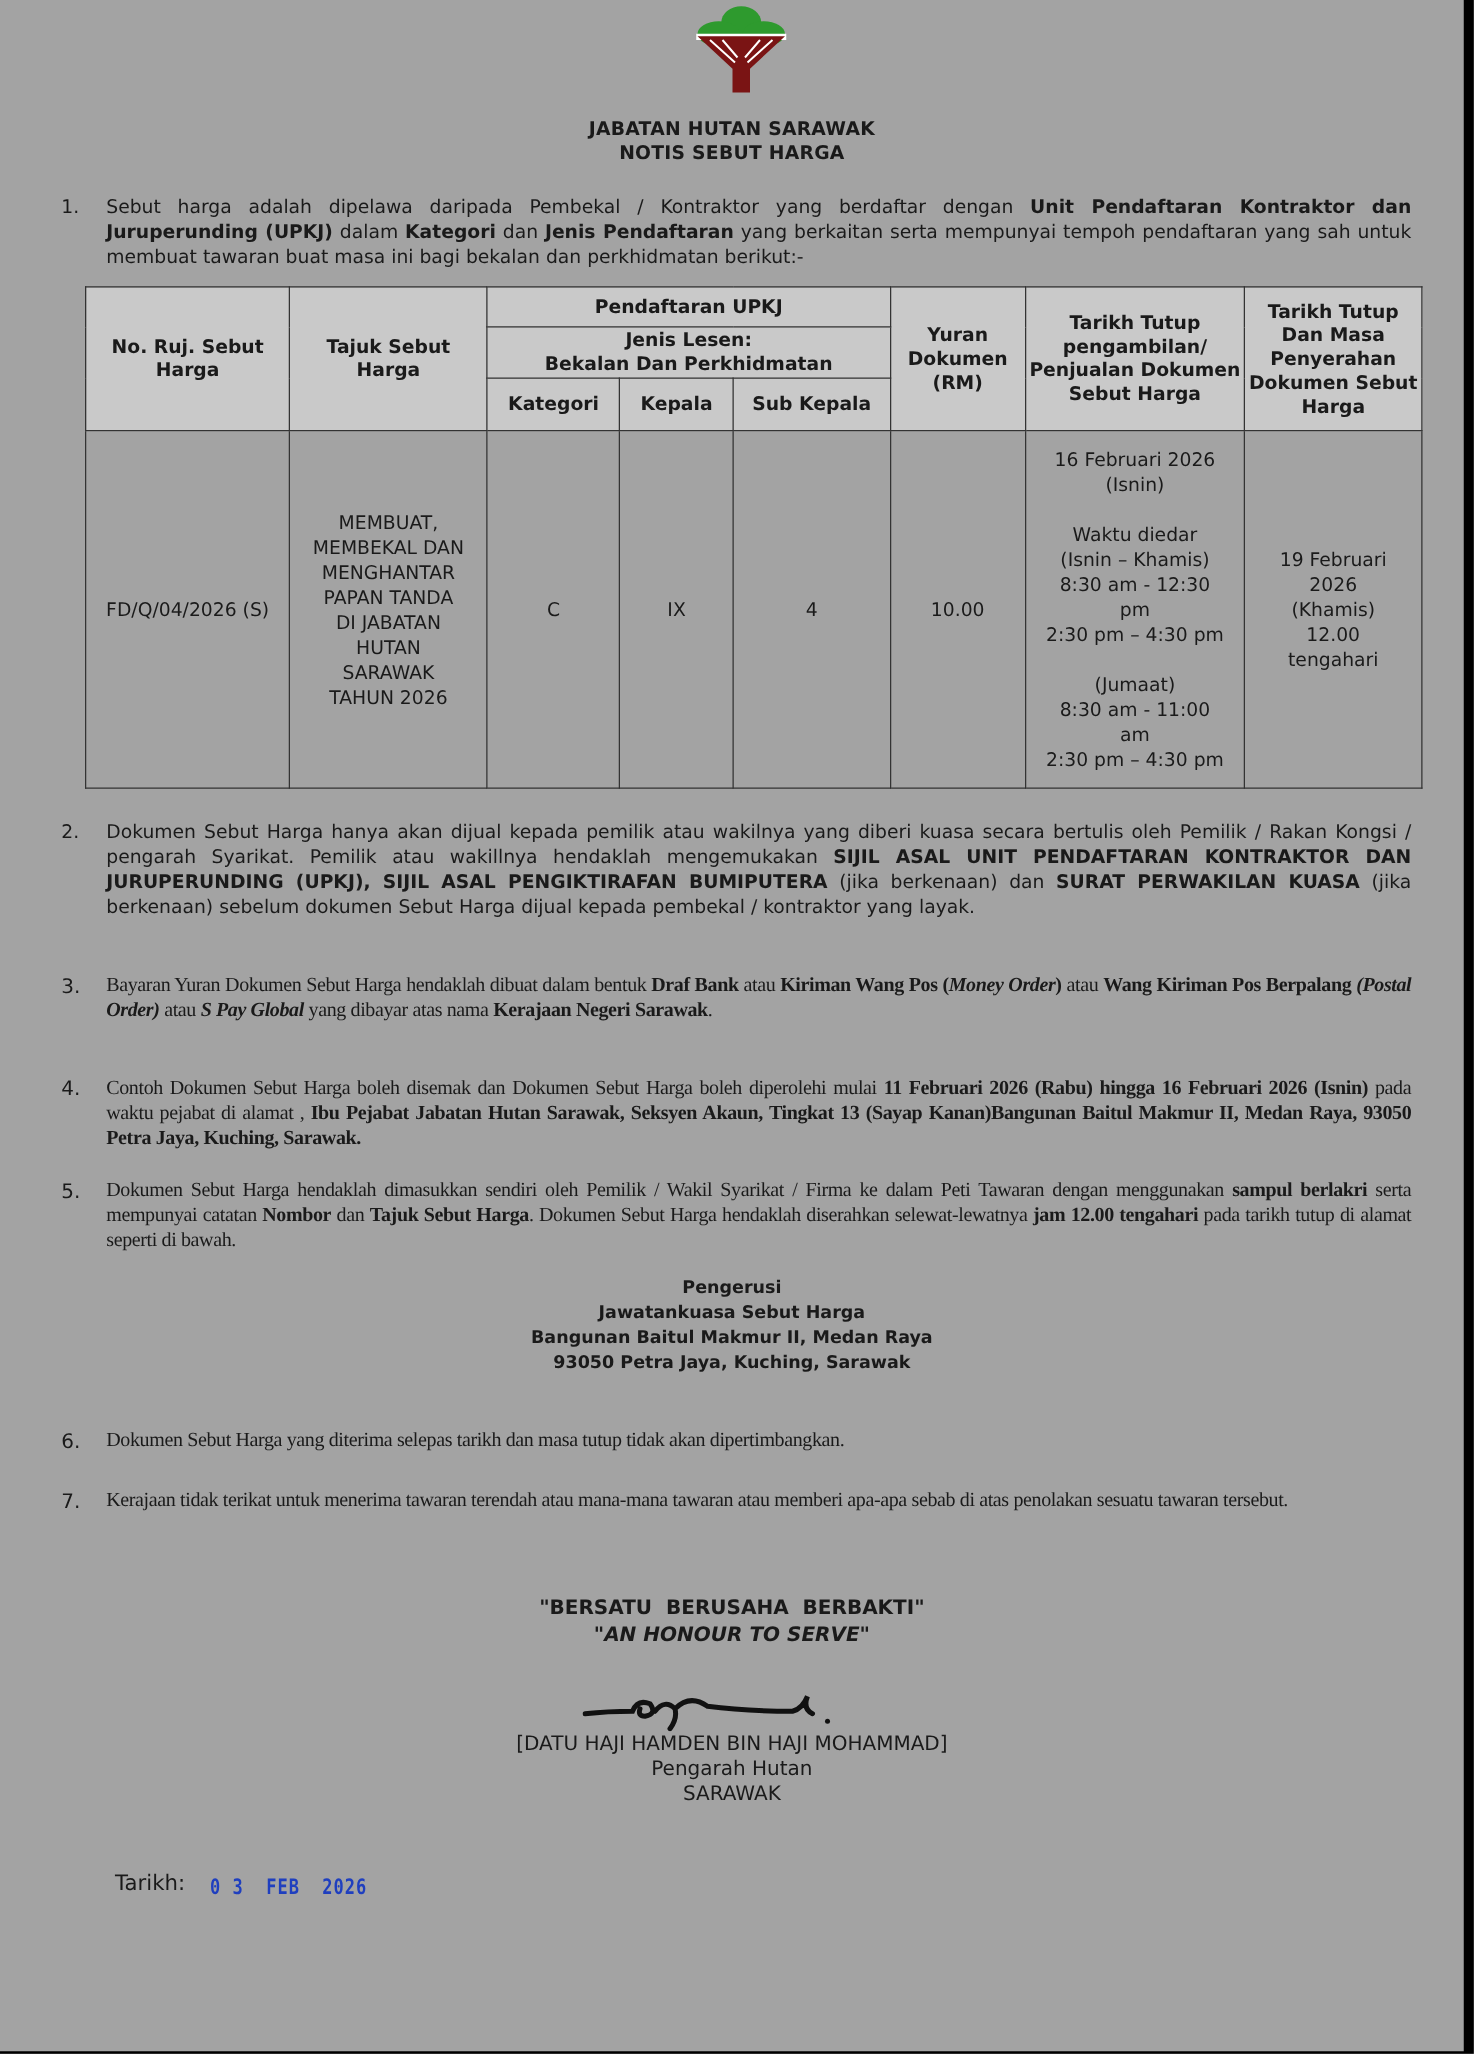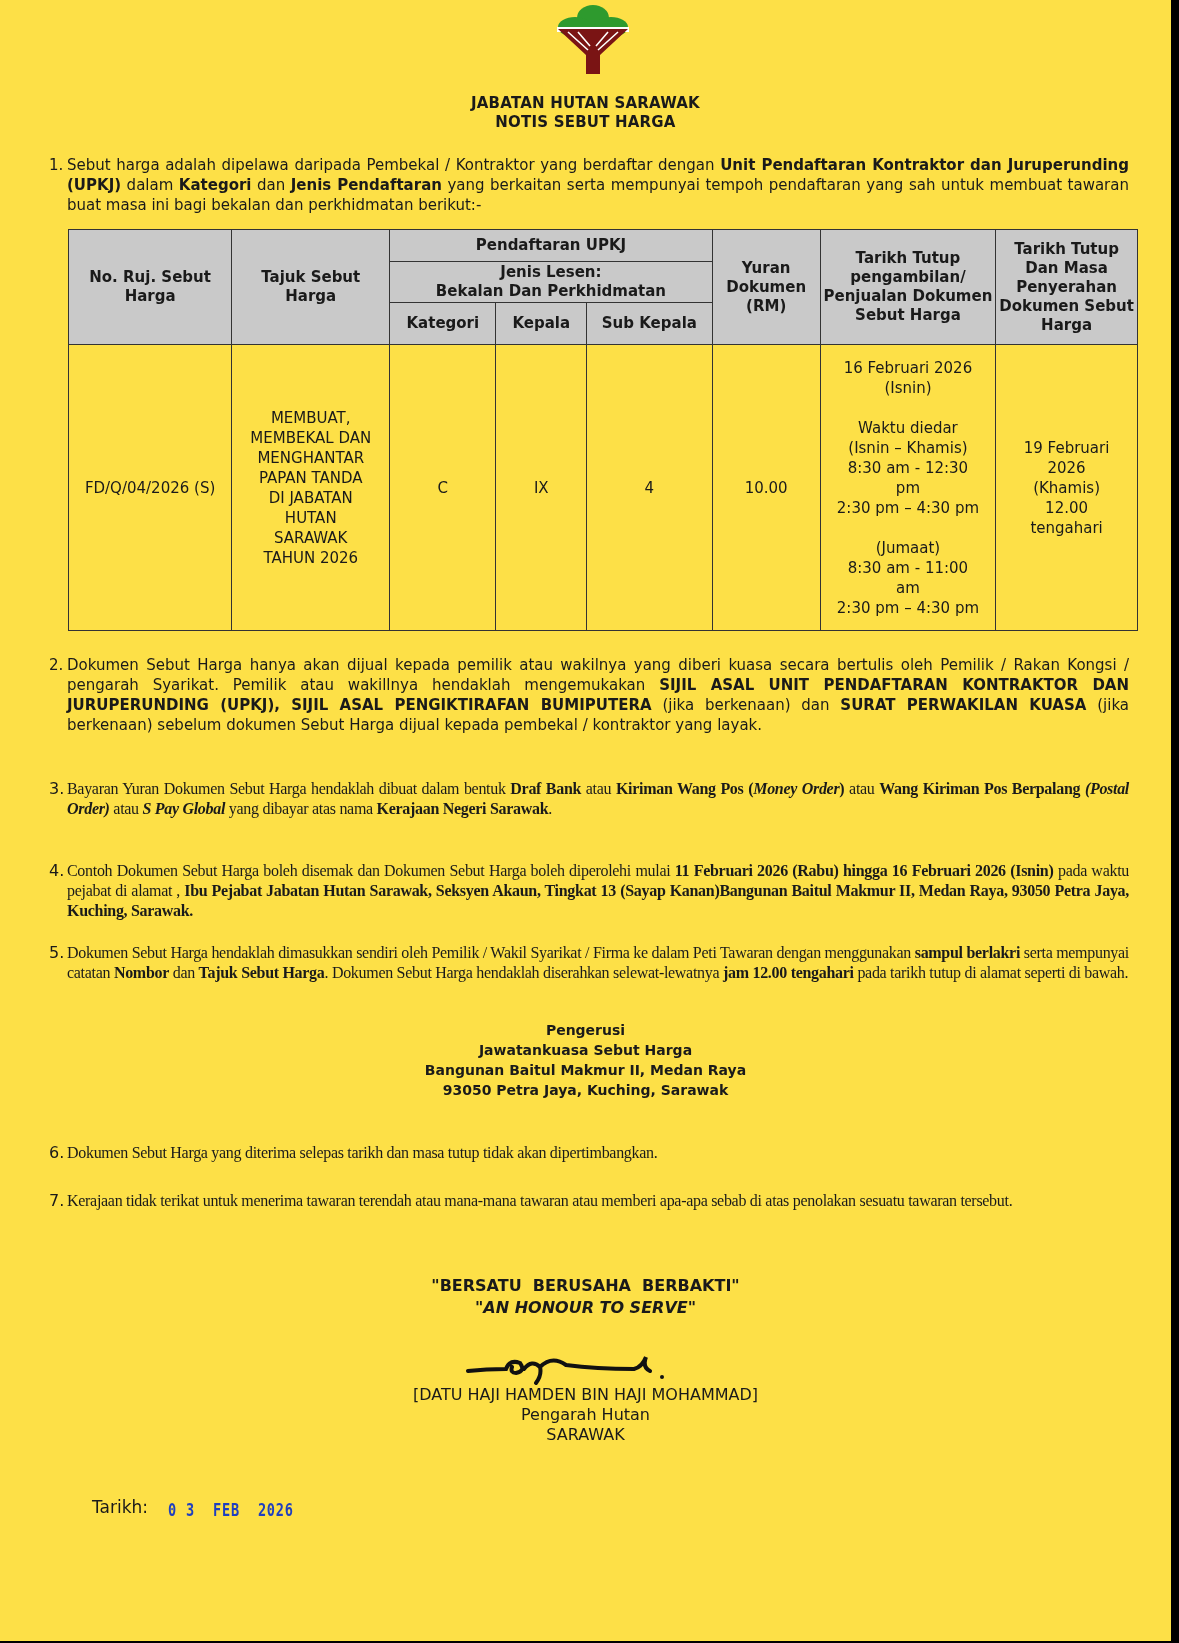--- a/index.html
+++ b/index.html
@@ -4,27 +4,27 @@
 <style>
   html, body { margin: 0; padding: 0; }
   body {
     width: 1179px; height: 1643px; position: relative; overflow: hidden;
     background: #000;
     font-family: "DejaVu Sans", sans-serif;
     color: #1a1a1a;
   }
   .page {
     position: absolute; left: 0; top: 0; width: 1171px; height: 1641px;
-    background: #fde047;
+    background: #a3a3a3;
   }
   .logo { position: absolute; left: 548px; top: 0; width: 90px; height: 80px; }
   .head { position: absolute; left: 0; width: 1171px; text-align: center; font-weight: bold; font-size: 15px; letter-spacing: 0.2px; }
   .para { position: absolute; left: 49px; width: 1080px; font-size: 15px; line-height: 20px; }
   .para .num { position: absolute; left: 0; top: 0; width: 40px; }
-  .para .txt { margin-left: 18px; text-align: justify; }
+  .para .txt { margin-left: 36px; text-align: justify; }
   .para.narrow .txt { font-family: Liberation Serif, serif; letter-spacing: -0.3px; }
   b { font-weight: bold; }
   table.notice {
     position: absolute; left: 68px; top: 229px; width: 1070px;
     border-collapse: collapse; font-size: 15px; table-layout: fixed;
   }
   table.notice th {
     background: #c9c9c9; font-weight: bold; border: 1.5px solid #333;
     text-align: center; vertical-align: middle; line-height: 19px; padding: 0 2px;
   }

